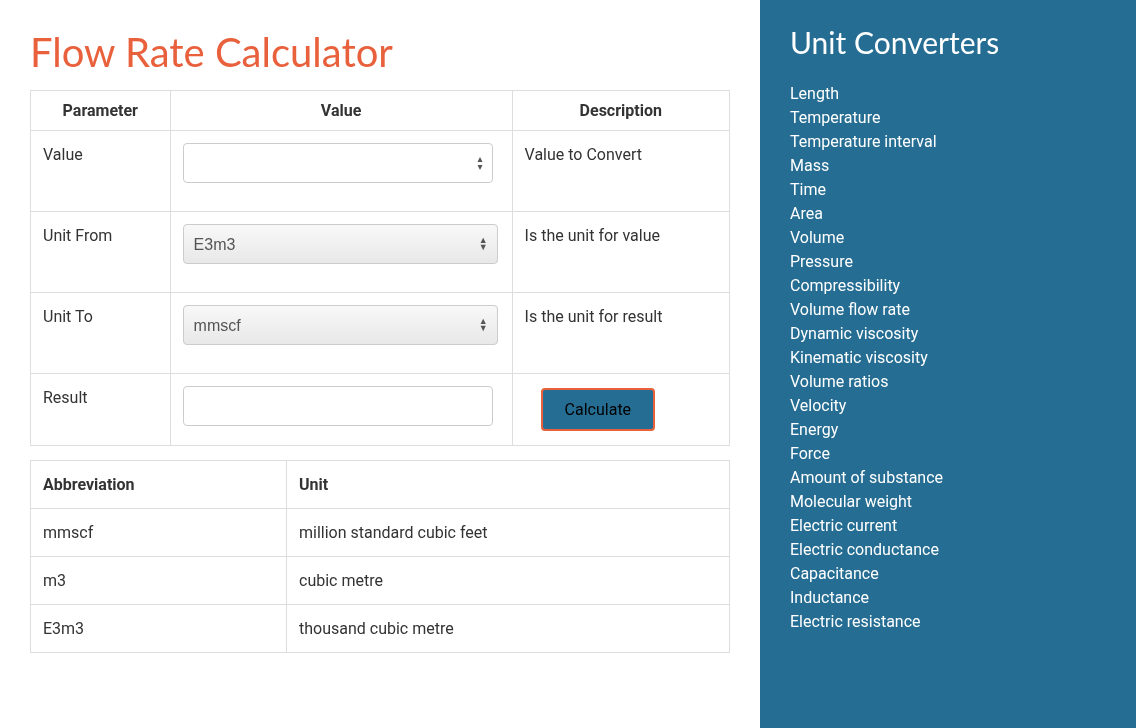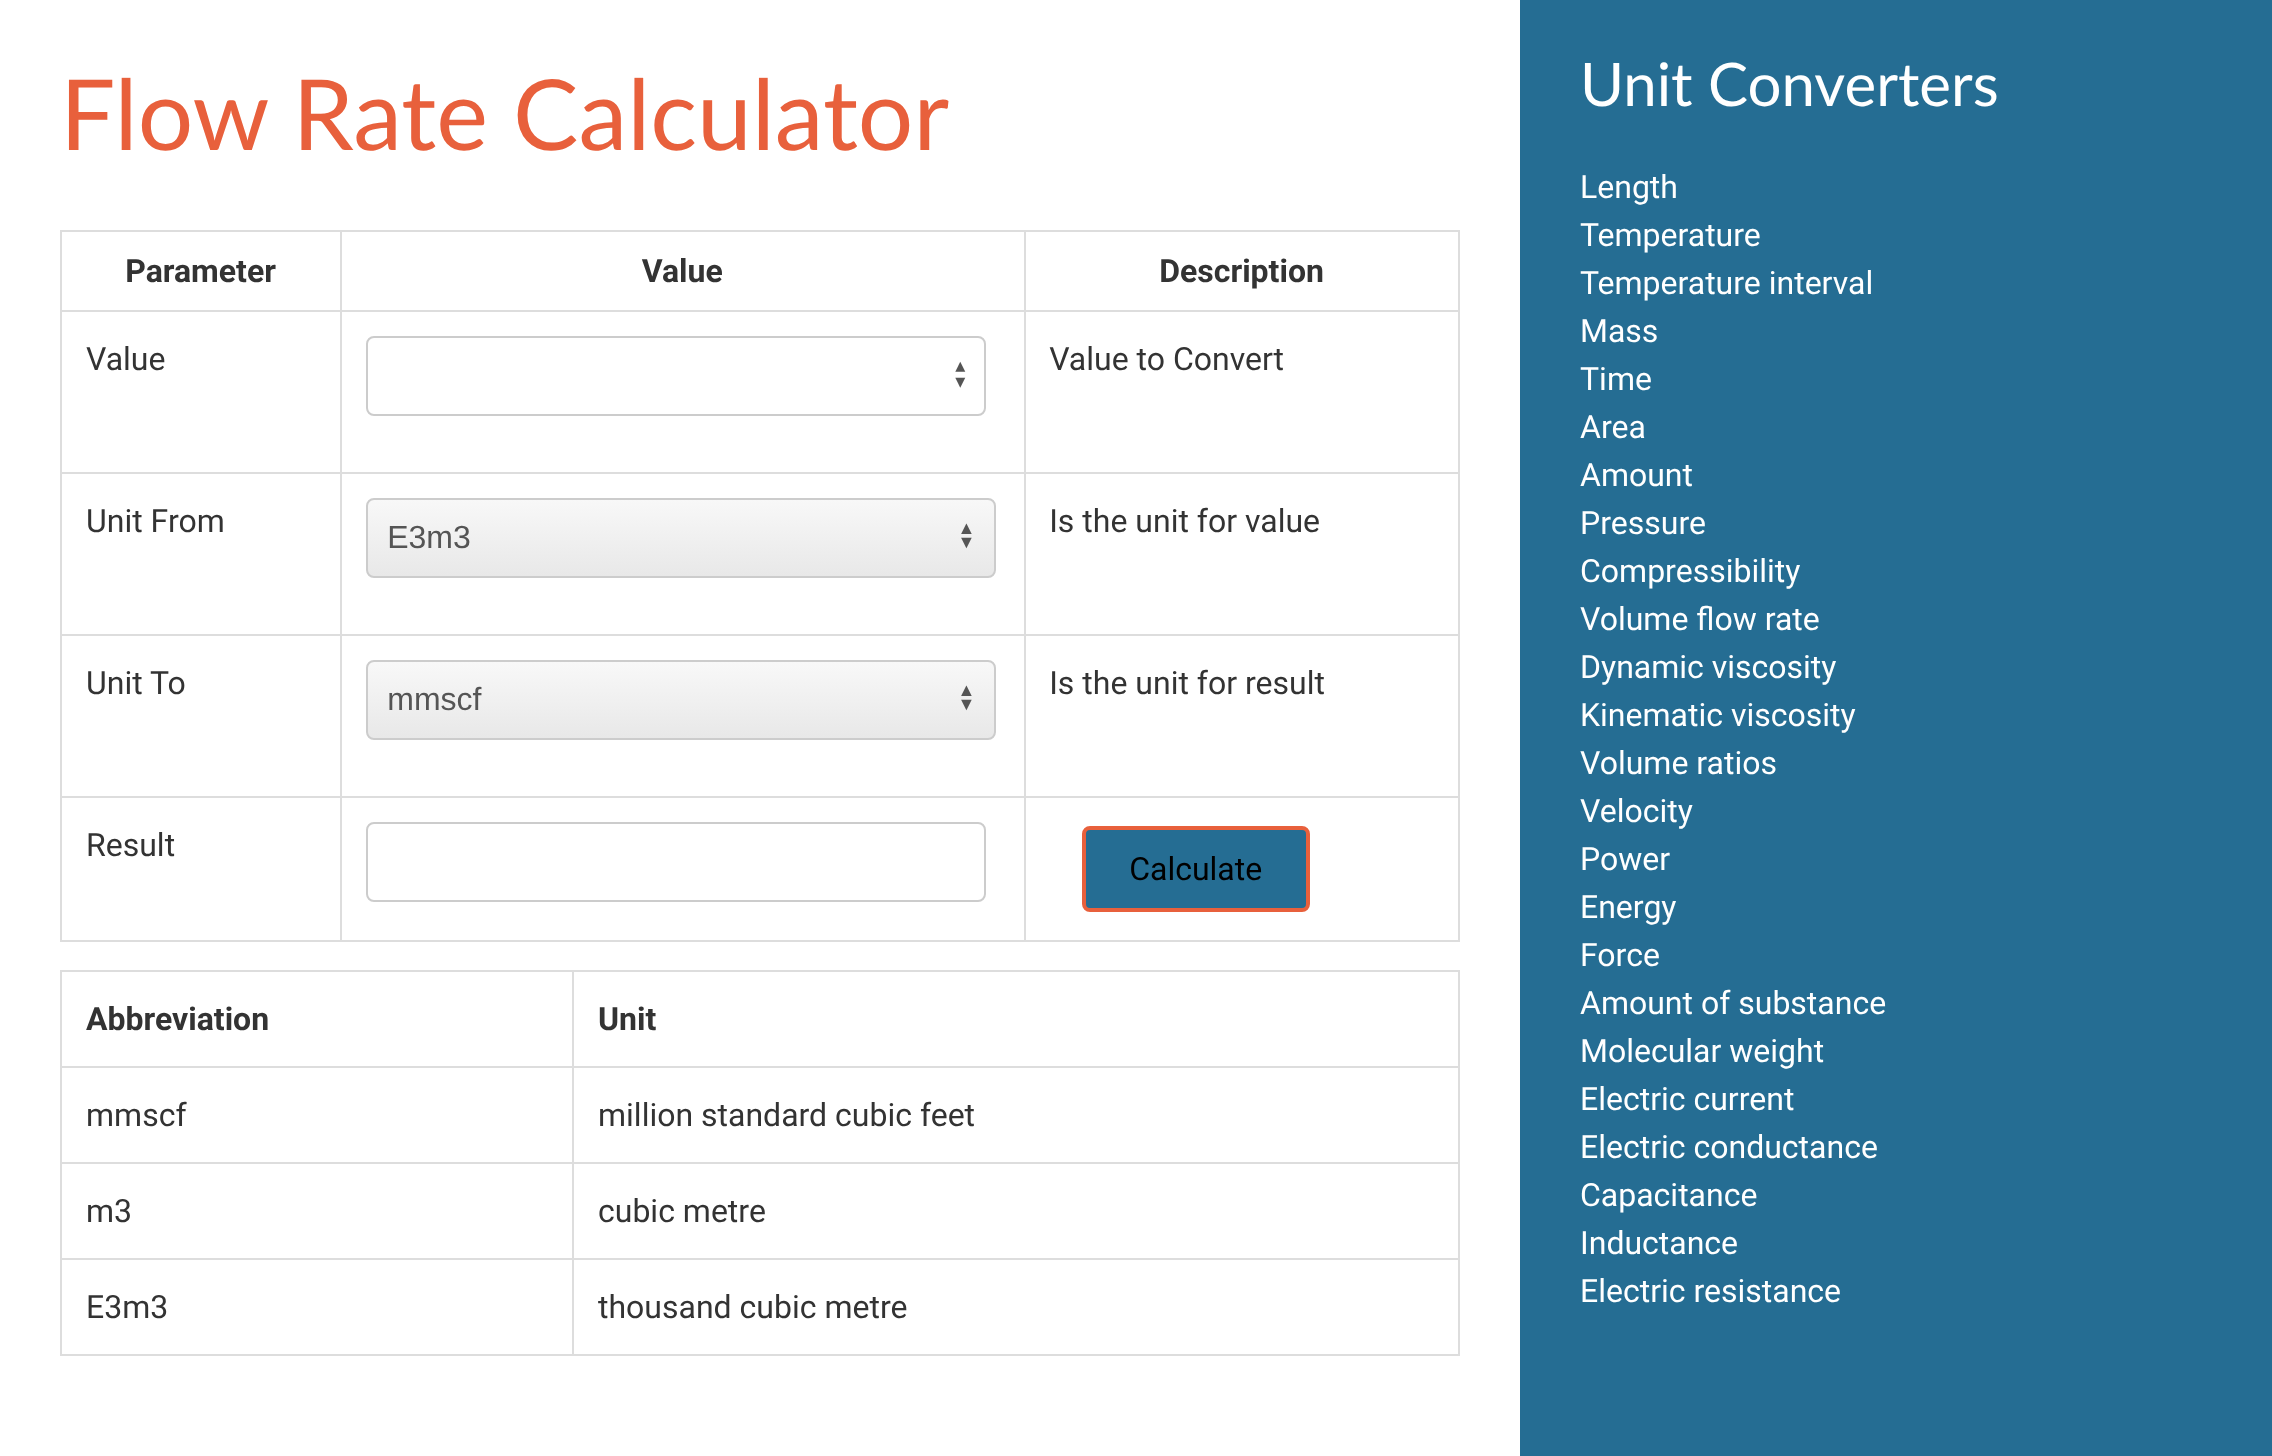--- a/index.html
+++ b/index.html
@@ -26,23 +26,23 @@
   }
   .sidebar {
     width: 432px;
     background: #256d93;
     color: #ffffff;
     padding: 24px 30px;
   }
   h1.page-title {
     font-family: "Lato", "Segoe UI", sans-serif;
     font-weight: 400;
-    font-size: 49px;
+    font-size: 40px;
     color: #e8603c;
-    margin-bottom: 29px;
+    margin-bottom: 14px;
   }
   table.calc-table {
     width: 700px;
     border-collapse: collapse;
     margin-bottom: 14px;
   }
   table.calc-table th,
   table.calc-table td {
     border: 1px solid #dddddd;
     padding: 10px 12px;
@@ -266,29 +266,28 @@
 
   <div class="sidebar">
     <h2>Unit Converters</h2>
     <ul>
       <li>Length</li>
       <li>Temperature</li>
       <li>Temperature interval</li>
       <li>Mass</li>
       <li>Time</li>
       <li>Area</li>
-      <li>Amount</li>
+      <li>Volume</li>
       <li>Pressure</li>
       <li>Compressibility</li>
       <li>Volume flow rate</li>
       <li>Dynamic viscosity</li>
       <li>Kinematic viscosity</li>
       <li>Volume ratios</li>
       <li>Velocity</li>
-      <li>Power</li>
       <li>Energy</li>
       <li>Force</li>
       <li>Amount of substance</li>
       <li>Molecular weight</li>
       <li>Electric current</li>
       <li>Electric conductance</li>
       <li>Capacitance</li>
       <li>Inductance</li>
       <li>Electric resistance</li>
     </ul>

